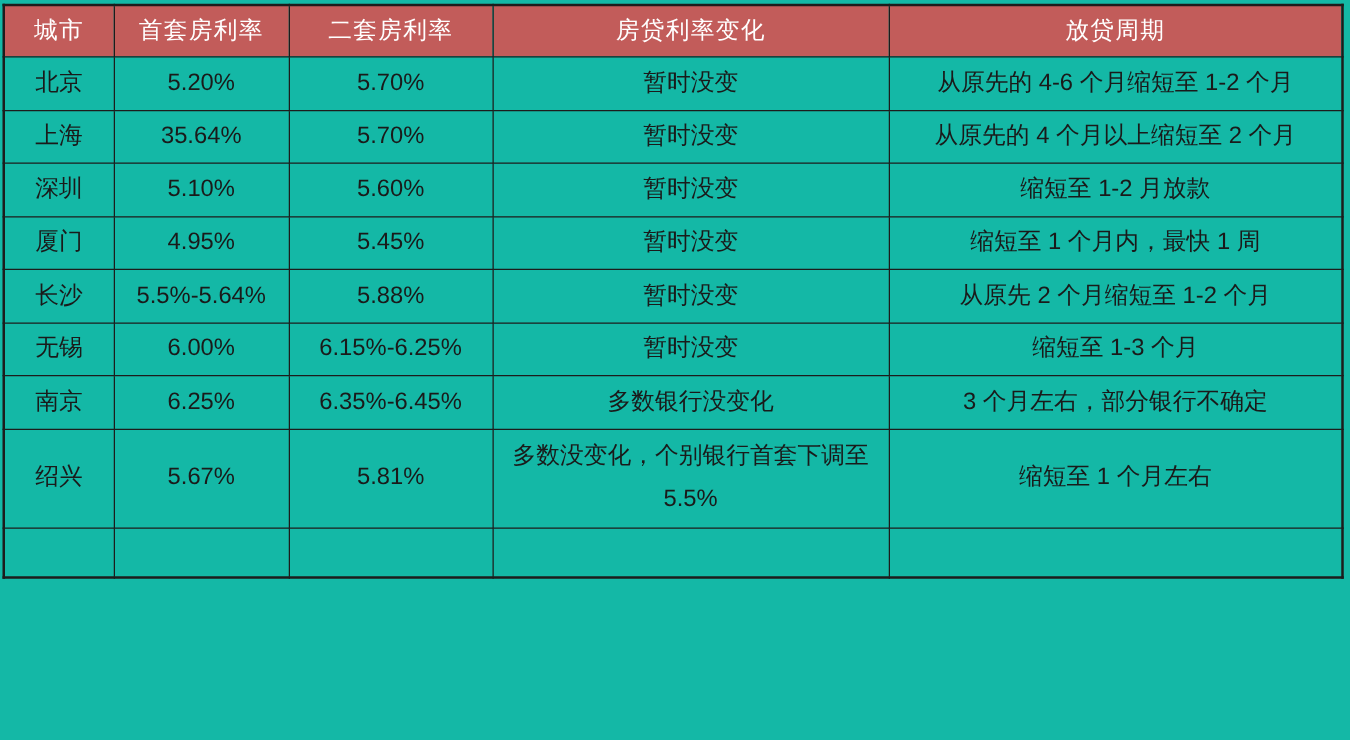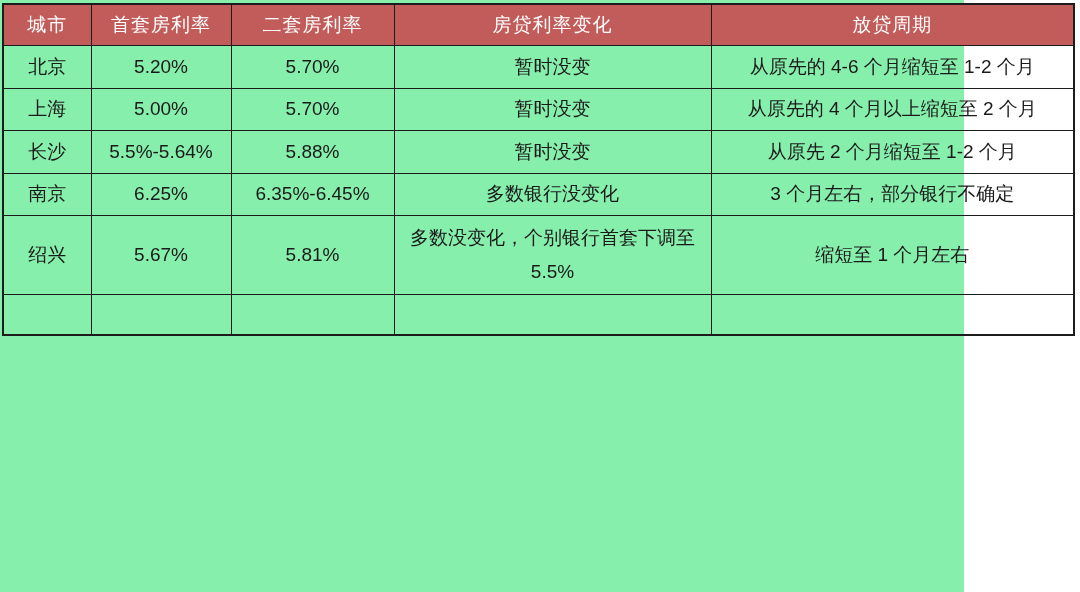--- a/index.html
+++ b/index.html
@@ -6,23 +6,23 @@
     margin: 0;
     padding: 0;
     background: #ffffff;
     width: 1080px;
     height: 592px;
     overflow: hidden;
     font-family: "Liberation Sans", "DejaVu Sans", sans-serif;
   }
   .stage {
     position: relative;
-    width: 964px;
+    width: 1080px;
     height: 592px;
-    background: #86efac;
+    background: #14b8a6;
   }
   table.rate-table {
     position: absolute;
     left: 2px;
     top: 3px;
     width: 1071px;
     border-collapse: collapse;
     table-layout: fixed;
     border: 2px solid #1c1c1c;
   }
@@ -78,31 +78,52 @@
     <tbody>
       <tr>
         <td>北京</td>
         <td>5.20%</td>
         <td>5.70%</td>
         <td>暂时没变</td>
         <td>从原先的 4-6 个月缩短至 1-2 个月</td>
       </tr>
       <tr>
         <td>上海</td>
-        <td>5.00%</td>
+        <td>35.64%</td>
         <td>5.70%</td>
         <td>暂时没变</td>
         <td>从原先的 4 个月以上缩短至 2 个月</td>
+      </tr>
+      <tr>
+        <td>深圳</td>
+        <td>5.10%</td>
+        <td>5.60%</td>
+        <td>暂时没变</td>
+        <td>缩短至 1-2 月放款</td>
+      </tr>
+      <tr>
+        <td>厦门</td>
+        <td>4.95%</td>
+        <td>5.45%</td>
+        <td>暂时没变</td>
+        <td>缩短至 1 个月内，最快 1 周</td>
       </tr>
       <tr>
         <td>长沙</td>
         <td>5.5%-5.64%</td>
         <td>5.88%</td>
         <td>暂时没变</td>
         <td>从原先 2 个月缩短至 1-2 个月</td>
+      </tr>
+      <tr>
+        <td>无锡</td>
+        <td>6.00%</td>
+        <td>6.15%-6.25%</td>
+        <td>暂时没变</td>
+        <td>缩短至 1-3 个月</td>
       </tr>
       <tr>
         <td>南京</td>
         <td>6.25%</td>
         <td>6.35%-6.45%</td>
         <td>多数银行没变化</td>
         <td>3 个月左右，部分银行不确定</td>
       </tr>
       <tr class="tall">
         <td>绍兴</td>

